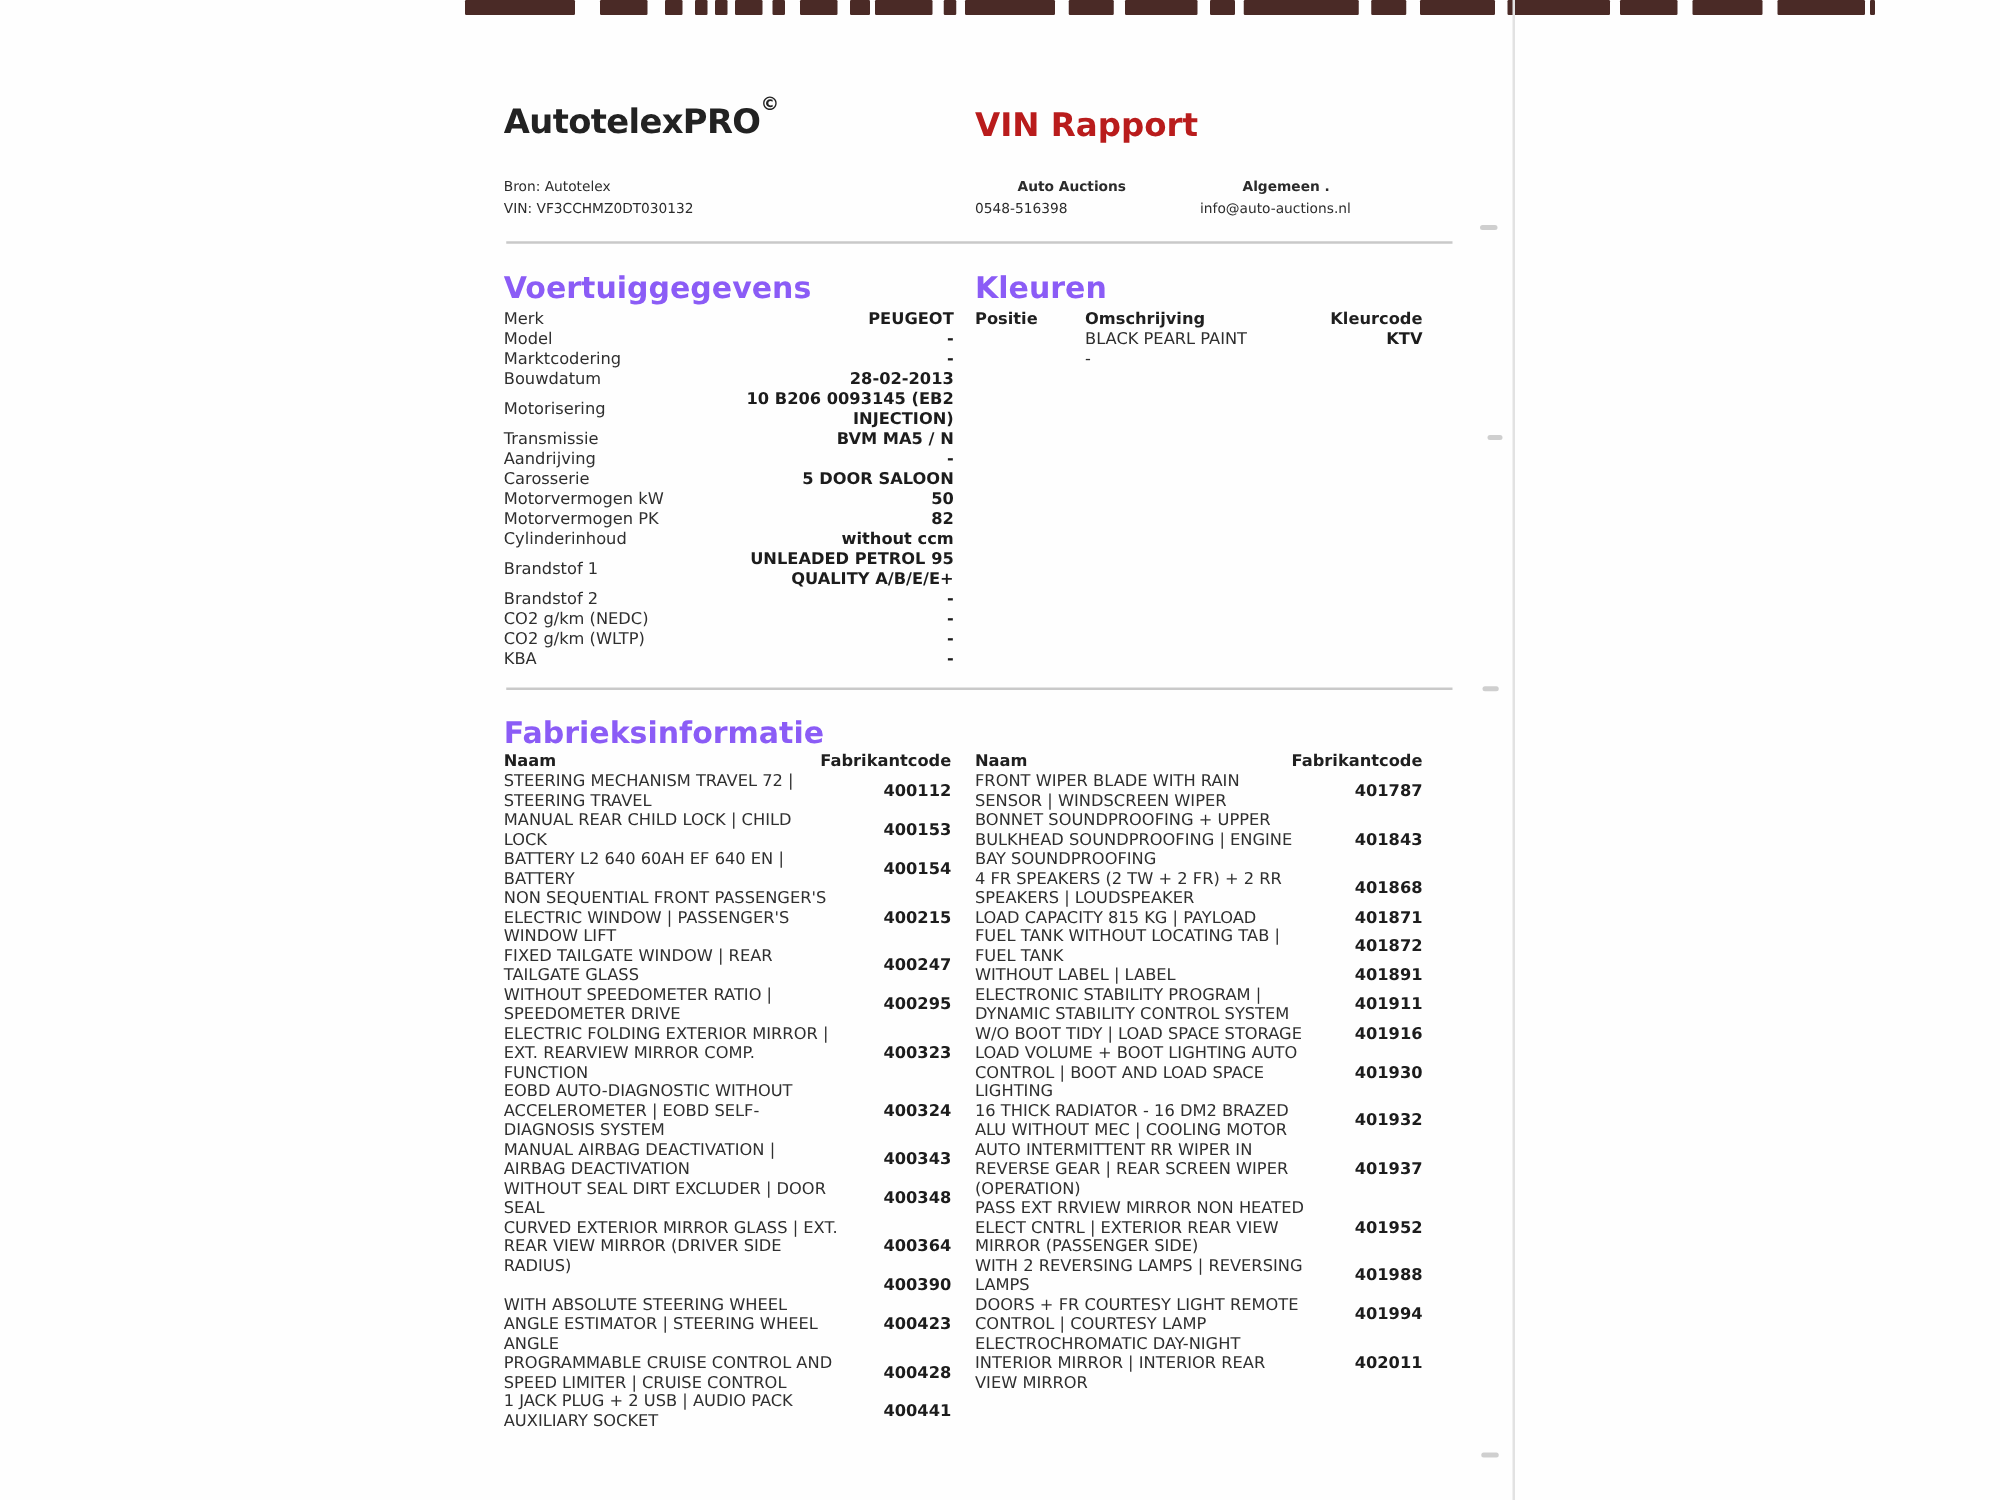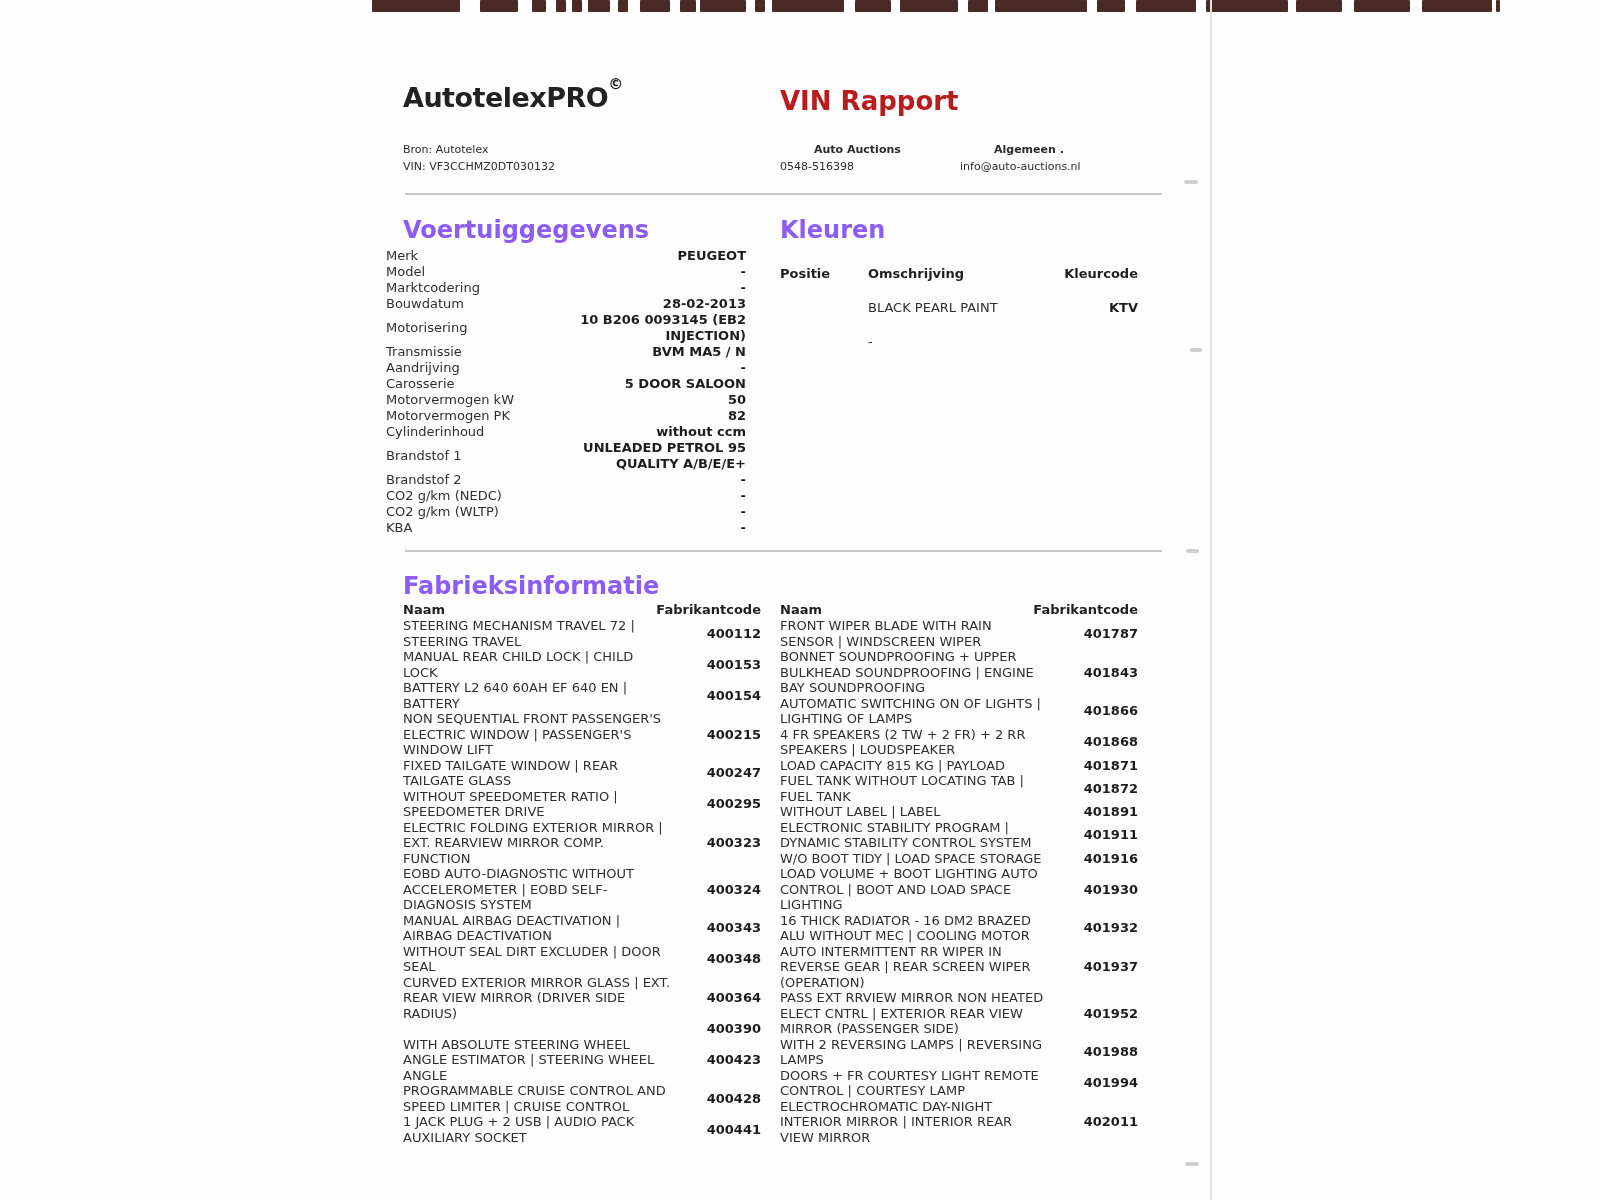--- a/index.html
+++ b/index.html
@@ -23,28 +23,28 @@
   .meta { position:absolute; top:142px; font-size:11px; line-height:16.5px; color:#2b2b2b; }
   .meta .b { font-weight:bold;margin-left:34px; }
   .m-left { left:403px; }
   .m-mid { left:780px; }
   .m-right { left:960px; }
 
   
   .section-h { position:absolute; font-size:24px; font-weight:bold; color:#8b5cf6; }
 
   
-  .kv { position:absolute; left:386px; top:248px; width:360px; font-size:13px; }
+  .kv { position:absolute; left:403px; top:248px; width:360px; font-size:13px; }
   .kv-row { display:flex; align-items:center; line-height:16px; }
   .kv-label { flex:0 0 auto; color:#2f2f2f; }
   .kv-value { flex:1 1 auto; text-align:right; font-weight:bold; color:#1c1c1c; white-space:pre-line; }
 
   
   .ktable { position:absolute; left:780px; top:248px; width:358px; font-size:13px; }
-  .k-row { display:flex; line-height:16px;margin-top:18px; }
+  .k-row { display:flex; line-height:16px; }
   .k-pos { flex:0 0 88px; }
   .k-desc { flex:1 1 auto; }
   .k-code { flex:0 0 80px; text-align:right; }
   .k-head { font-weight:bold; color:#1f1f1f; }
   .k-code.val { font-weight:bold; color:#1c1c1c; }
 
   
   .ftable { position:absolute; top:602px; width:358px; font-size:13px; }
   .ft-left { left:403px; }
   .ft-right { left:780px; }
@@ -281,24 +281,20 @@
     <div id="factory-right-rows">
         <div class="f-row">
           <div class="f-name">FRONT WIPER BLADE WITH RAIN SENSOR | WINDSCREEN WIPER</div>
           <div class="f-code">401787</div>
         </div>
         <div class="f-row">
           <div class="f-name">BONNET SOUNDPROOFING + UPPER BULKHEAD SOUNDPROOFING | ENGINE BAY SOUNDPROOFING</div>
           <div class="f-code">401843</div>
         </div>
         <div class="f-row">
-          <div class="f-name">AUTOMATIC SWITCHING ON OF LIGHTS | LIGHTING OF LAMPS</div>
-          <div class="f-code">401866</div>
-        </div>
-        <div class="f-row">
           <div class="f-name">4 FR SPEAKERS (2 TW + 2 FR) + 2 RR SPEAKERS | LOUDSPEAKER</div>
           <div class="f-code">401868</div>
         </div>
         <div class="f-row">
           <div class="f-name">LOAD CAPACITY 815 KG | PAYLOAD</div>
           <div class="f-code">401871</div>
         </div>
         <div class="f-row">
           <div class="f-name">FUEL TANK WITHOUT LOCATING TAB | FUEL TANK</div>
           <div class="f-code">401872</div>

